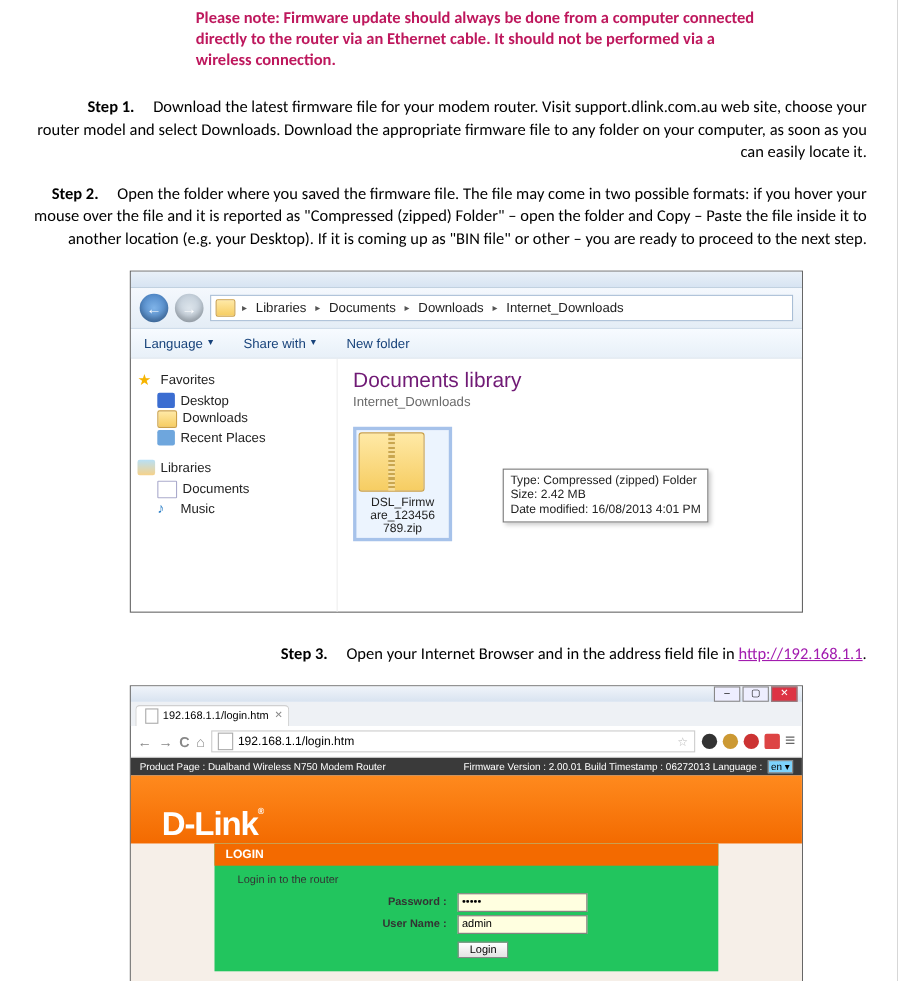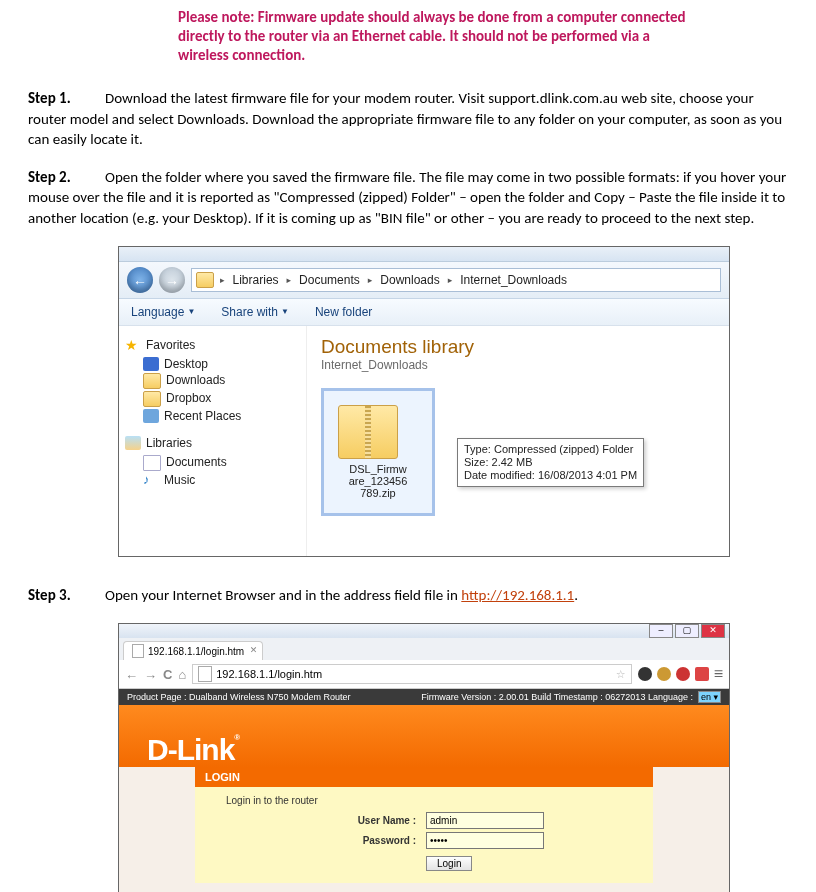--- a/index.html
+++ b/index.html
@@ -22,27 +22,28 @@
   .warning {
     color: #be185d;
     font-weight: bold;
     margin: 8px 0 24px 150px;
     max-width: 510px;
     line-height: 1.25;
   }
   .step {
     margin-bottom: 18px;
     line-height: 1.35;
+    text-align: right;
   }
   .step-label {
     font-weight: bold;
     display: inline-block;
     min-width: 60px;
   }
-  a.ip { color: #c2410c; text-decoration: underline; }
+  a.ip { color: #a21caf; text-decoration: underline; }
 
   
   .explorer-shot {
     margin: 12px 0 28px 90px;
     width: 610px;
     border: 1px solid #666;
     background: #fff;
     font-family: "Segoe UI", Tahoma, sans-serif;
     font-size: 12px;
     color: #222;
@@ -94,34 +95,34 @@
   .ic.gd{ background:#fff; border:1px solid #1a9e3c; position:relative;}
   .ic.gd::after{content:"✓"; color:#1a9e3c; font-size:10px; position:absolute; left:2px; top:-1px;}
   .ic.rp{ background:#6ea6dd; border-radius:2px;}
   .ic.lib{ background:linear-gradient(#b8e0f6,#f6d28a); border-radius:2px;}
   .ic.doc{ background:#fff; border:1px solid #aac; border-radius:1px;}
   .ic.mus{ color:#2a7ec6; font-size:13px; line-height:14px;}
   .ic.pic{ background:#f0d7a6; border:1px solid #cba048;}
   .content-pane {
     flex:1; padding: 10px 14px; position:relative; border-left:1px solid #eee;
   }
-  .lib-title { font-size: 19px; color:#a16207;}
+  .lib-title { font-size: 19px; color:#701a75;}
   .lib-sub { color:#6a6a6a; font-size:12px; margin-bottom:16px;}
   .zip-icon {
     width:58px; height:52px; background:linear-gradient(#ffe9a6,#f6cd62);
     border:1px solid #cba048; border-radius:3px; position:relative; margin-bottom:4px;
   }
   .zip-icon::before {
     content:""; position:absolute; left:26px; top:0; width:6px; height:52px;
     background:repeating-linear-gradient(#c9a64f 0 2px,#f7df9e 2px 4px);
   }
   .file-tile { width:80px; text-align:center; font-size:11px; color:#222;
-    padding:14px; border:3px solid rgba(120,160,220,.6); background:rgba(180,210,250,.25);}
+    padding:2px; border:3px solid rgba(120,160,220,.6); background:rgba(180,210,250,.25);}
   .tooltip {
-    position:absolute; top:112px; left:150px;
+    position:absolute; top:100px; left:150px;
     background:#fff; border:1px solid #7a7a7a; padding:4px 6px; font-size:11px;
     box-shadow: 2px 2px 4px rgba(0,0,0,.2);
     line-height:1.2;
   }
 
   
   .dlink-shot {
     margin: 10px 0 0 90px;
     width: 610px;
     border: 1px solid #666;
@@ -159,23 +160,23 @@
     background:linear-gradient(#ff8a1e,#f36a00); height:62px; display:flex; align-items:flex-end; padding:0 28px;
   }
   .dlink-logo {
     color:#fff; font-family: Arial Black, Arial, sans-serif; font-weight:900; font-size:30px;
     letter-spacing:-1px;
   }
   .dlink-logo sup{font-size:8px;vertical-align:top;}
   .login-area {
     background:#f6efe8; padding:0 40px 22px 40px;
   }
-  .login-box { background:#fef9c3; margin:0 36px;}
+  .login-box { background:#22c55e; margin:0 36px;}
   .login-head { background:#f36a00; color:#fff; font-weight:bold; font-size:11px; padding:4px 10px;}
-  .login-body { padding:8px 12px 12px 7px; font-size:10px; color:#333;margin-left:24px;}
+  .login-body { padding:8px 12px 12px 21px; font-size:10px; color:#333;}
   .login-hint { margin-bottom:6px;}
   .fld-row { display:flex; align-items:center; margin:3px 0;}
   .fld-lbl { width:190px; text-align:right; font-weight:bold; padding-right:10px;}
   .fld-inp { width:110px; height:15px; border:1px solid #777; background:#ffffe0; font-size:10px; padding:0 3px;}
   .login-btn { margin-left:200px; margin-top:4px;
     border:1px solid #888; background:linear-gradient(#fefefe,#e3e3e3);
     font-size:10px; padding:1px 10px;}
 </style>
 </head>
 <body>
@@ -239,24 +240,20 @@
             </div>
           <div class="nav-item">
               <span class="ic blue"></span>
               <span>Desktop</span>
             </div>
           <div class="nav-item">
               <span class="ic fold"></span>
               <span>Downloads</span>
             </div>
           <div class="nav-item">
-              <span class="ic fold"></span>
-              <span>Dropbox</span>
-            </div>
-          <div class="nav-item">
               <span class="ic rp"></span>
               <span>Recent Places</span>
             </div>
         </div>
         <div class="nav-group" style="margin-top:12px">
           <div class="nav-head">
               <span class="ic lib"></span>
               <span>Libraries</span>
             </div>
           <div class="nav-item">
@@ -335,27 +332,27 @@
     </div>
     <div class="orange-hdr">
       <span class="dlink-logo"><span>D-Link</span><sup>®</sup></span>
     </div>
     <div class="login-area">
       <div class="login-box">
         <div class="login-head">LOGIN</div>
         <div class="login-body">
           <div class="login-hint">Login in to the router</div>
           <div class="fld-row">
+            <div class="fld-lbl">Password :</div>
+            <input class="fld-inp" value="•••••" style="">
+          </div>
+          <div class="fld-row">
             <div class="fld-lbl">User Name :</div>
             <input class="fld-inp" value="admin" style="">
           </div>
-          <div class="fld-row">
-            <div class="fld-lbl">Password :</div>
-            <input class="fld-inp" value="•••••" style="">
-          </div>
           <button class="login-btn">Login</button>
         </div>
       </div>
     </div>
 
   </div>
 
 </div>
 
 </body></html>

